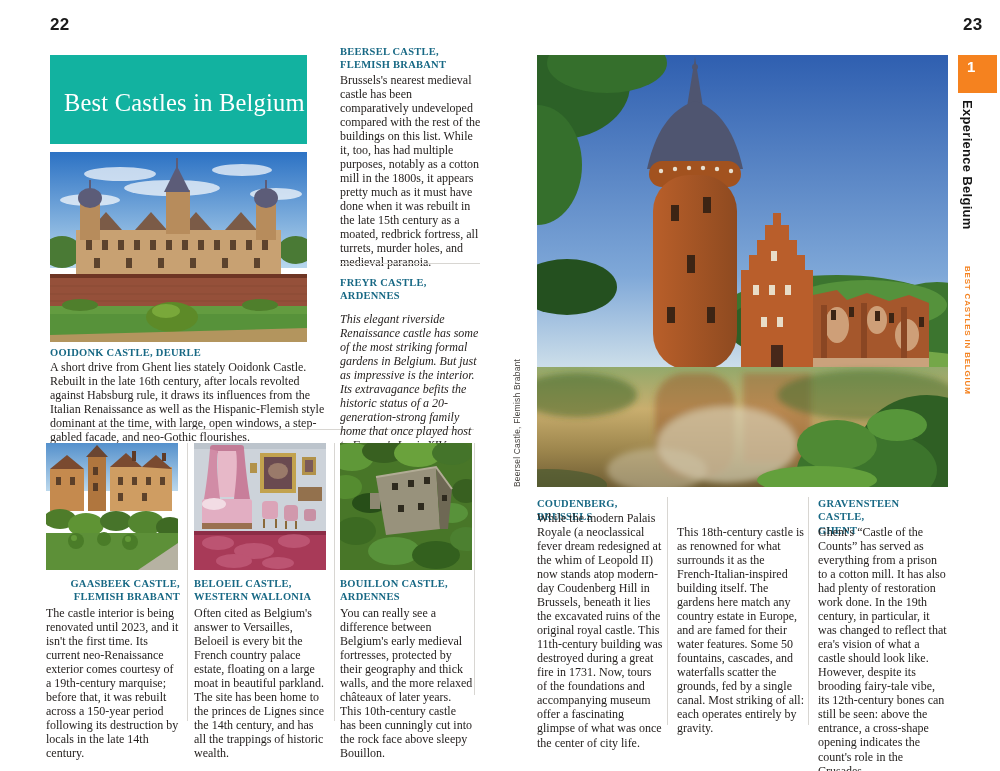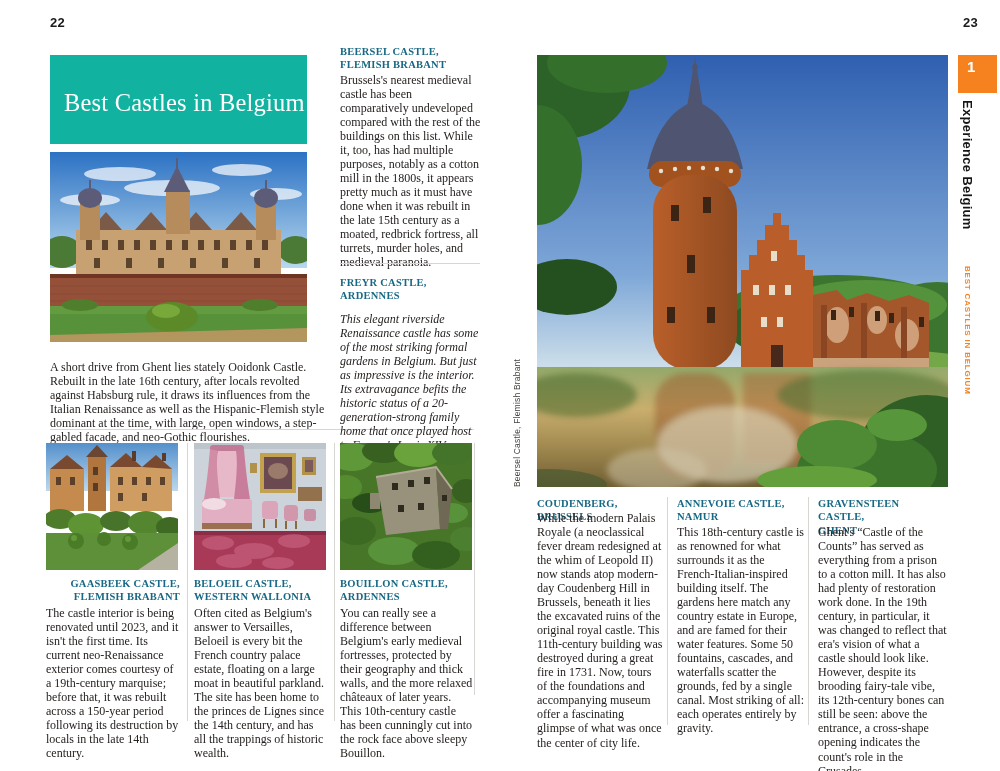--- a/index.html
+++ b/index.html
@@ -3,21 +3,21 @@
 <meta charset="utf-8">
 <style>
   :root{
     --teal:#12b2a0; --orange:#f5821f; --heading:#176884;
     --body:#262220; --rule:#d8d6d2; --paper:#ffffff;
   }
   html,body{margin:0;padding:0;background:#fff;}
   #spread{position:relative;width:1000px;height:771px;background:var(--paper);
     font-family:"Liberation Serif",serif;color:var(--body);overflow:hidden;}
   .abs{position:absolute;}
-  .pagenum{font-family:"Liberation Sans",sans-serif;font-weight:bold;font-size:13px;
+  .pagenum{font-family:"Liberation Sans",sans-serif;font-weight:bold;font-size:17px;
     letter-spacing:.2px;color:#1a1a1a;}
   .title-box{left:50px;top:55px;width:257px;height:89px;background:var(--teal);
     display:flex;align-items:center;}
   .title-box h1{margin:0;padding:6px 0 0 14px;font-weight:400;font-size:24.5px;
     color:#fff;letter-spacing:.2px;font-family:"Liberation Serif",serif;}
   .photo{display:block;}
   .col-heading{font-weight:bold;font-size:10.5px;line-height:1.28;color:var(--heading);
     letter-spacing:.25px;white-space:pre-line;}
   .col-body{font-size:12px;line-height:1.17;color:var(--body);}
   .hrule{height:1px;background:var(--rule);}
@@ -106,20 +106,21 @@
     </g>
     <rect x="0" y="154" width="257" height="36" fill="#57923a"></rect>
     <rect x="0" y="154" width="257" height="8" fill="#6ba344" opacity="0.6"></rect>
     <ellipse cx="30" cy="153" rx="18" ry="6" fill="#4f7f2c"></ellipse>
     <ellipse cx="210" cy="153" rx="18" ry="6" fill="#4f7f2c"></ellipse>
     <ellipse cx="122" cy="165" rx="26" ry="15" fill="#5d8a28"></ellipse>
     <ellipse cx="116" cy="159" rx="14" ry="7" fill="#79a83a"></ellipse>
     <polygon points="0,183 257,176 257,190 0,190" fill="#b3955e"></polygon>
   </svg>
 
+  <div class="abs col-heading" style="left:50px;top:346px;width:290px;">OOIDONK CASTLE, DEURLE</div>
   <div class="abs col-body" style="left:50px;top:360px;width:286px;">A short drive from Ghent lies stately Ooidonk Castle. Rebuilt in the late 16th century, after locals revolted against Habsburg rule, it draws its influences from the Italian Renaissance as well as the Hispanic-Flemish style dominant at the time, with large, open windows, a step-gabled facade, and neo-Gothic flourishes.</div>
 
   <div class="abs hrule" style="left:50px;top:429px;width:424px;"></div>
 
   <div class="abs col-heading" style="left:340px;top:45px;width:142px;">BEERSEL CASTLE,
 FLEMISH BRABANT</div>
   <div class="abs col-body" style="left:340px;top:73px;width:142px;">Brussels's nearest medieval castle has been comparatively undeveloped compared with the rest of the buildings on this list. While it, too, has had multiple purposes, notably as a cotton mill in the 1800s, it appears pretty much as it must have done when it was rebuilt in the late 15th century as a moated, redbrick fortress, all turrets, murder holes, and medieval paranoia.</div>
   <div class="abs hrule" style="left:340px;top:263px;width:140px;"></div>
   <div class="abs col-heading" style="left:340px;top:276px;width:142px;">FREYR CASTLE,
 ARDENNES</div>
@@ -357,22 +358,20 @@
     <ellipse cx="280" cy="425" rx="60" ry="14" fill="#63a03c"></ellipse>
     <ellipse cx="360" cy="370" rx="30" ry="16" fill="#57963a"></ellipse>
     <ellipse cx="10" cy="430" rx="60" ry="16" fill="#4a5a30" opacity="0.7"></ellipse>
   </svg>
 
   <div class="abs vcaption" style="left:512px;top:297px;height:190px;">Beersel Castle, Flemish Brabant</div>
 
   <div class="abs col-heading" style="left:537px;top:497px;width:128px;">COUDENBERG, BRUSSELS</div>
   <div class="abs col-body" style="left:537px;top:511px;width:127px;">While the modern Palais Royale (a neoclassical fever dream redesigned at the whim of Leopold II) now stands atop modern-day Coudenberg Hill in Brussels, beneath it lies the excavated ruins of the original royal castle. This 11th-century building was destroyed during a great fire in 1731. Now, tours of the foundations and accompanying museum offer a fascinating glimpse of what was once the center of city life.</div>
 
-  <div class="abs col-heading" style="left:677px;top:497px;width:128px;">ANNEVOIE CASTLE,
-NAMUR</div>
   <div class="abs col-body" style="left:677px;top:525px;width:127px;">This 18th-century castle is as renowned for what surrounds it as the French-Italian-inspired building itself. The gardens here match any country estate in Europe, and are famed for their water features. Some 50 fountains, cascades, and waterfalls scatter the grounds, fed by a single canal. Most striking of all: each operates entirely by gravity.</div>
 
   <div class="abs col-heading" style="left:818px;top:497px;width:130px;">GRAVENSTEEN CASTLE,
 GHENT</div>
   <div class="abs col-body" style="left:818px;top:525px;width:129px;">Ghent's “Castle of the Counts” has served as everything from a prison to a cotton mill. It has also had plenty of restoration work done. In the 19th century, in particular, it was changed to reflect that era's vision of what a castle should look like. However, despite its brooding fairy-tale vibe, its 12th-century bones can still be seen: above the entrance, a cross-shape opening indicates the count's role in the Crusades.</div>
 
   <div class="abs vrule" style="left:667px;top:497px;height:228px;"></div>
   <div class="abs vrule" style="left:808px;top:497px;height:228px;"></div>
 
   <div class="abs tab1">1</div>

